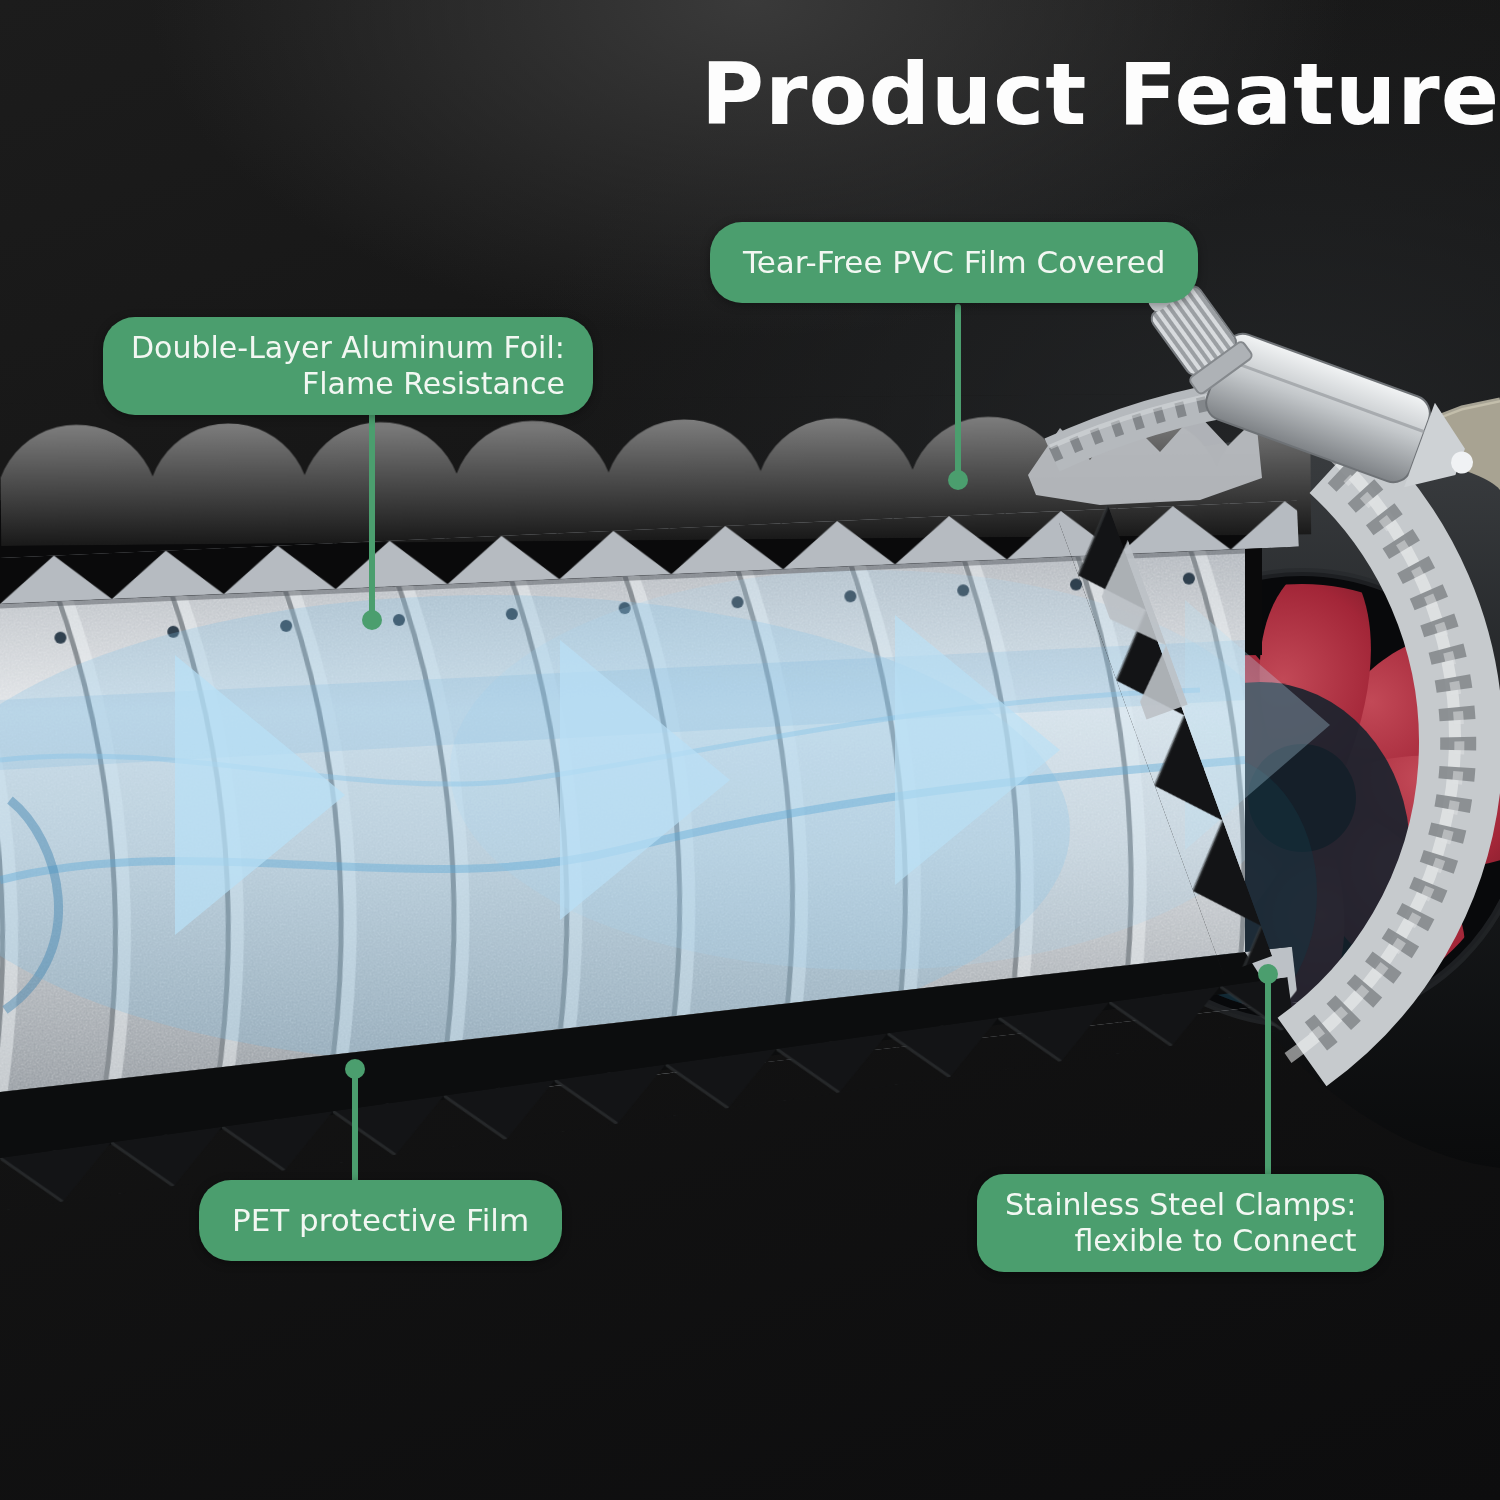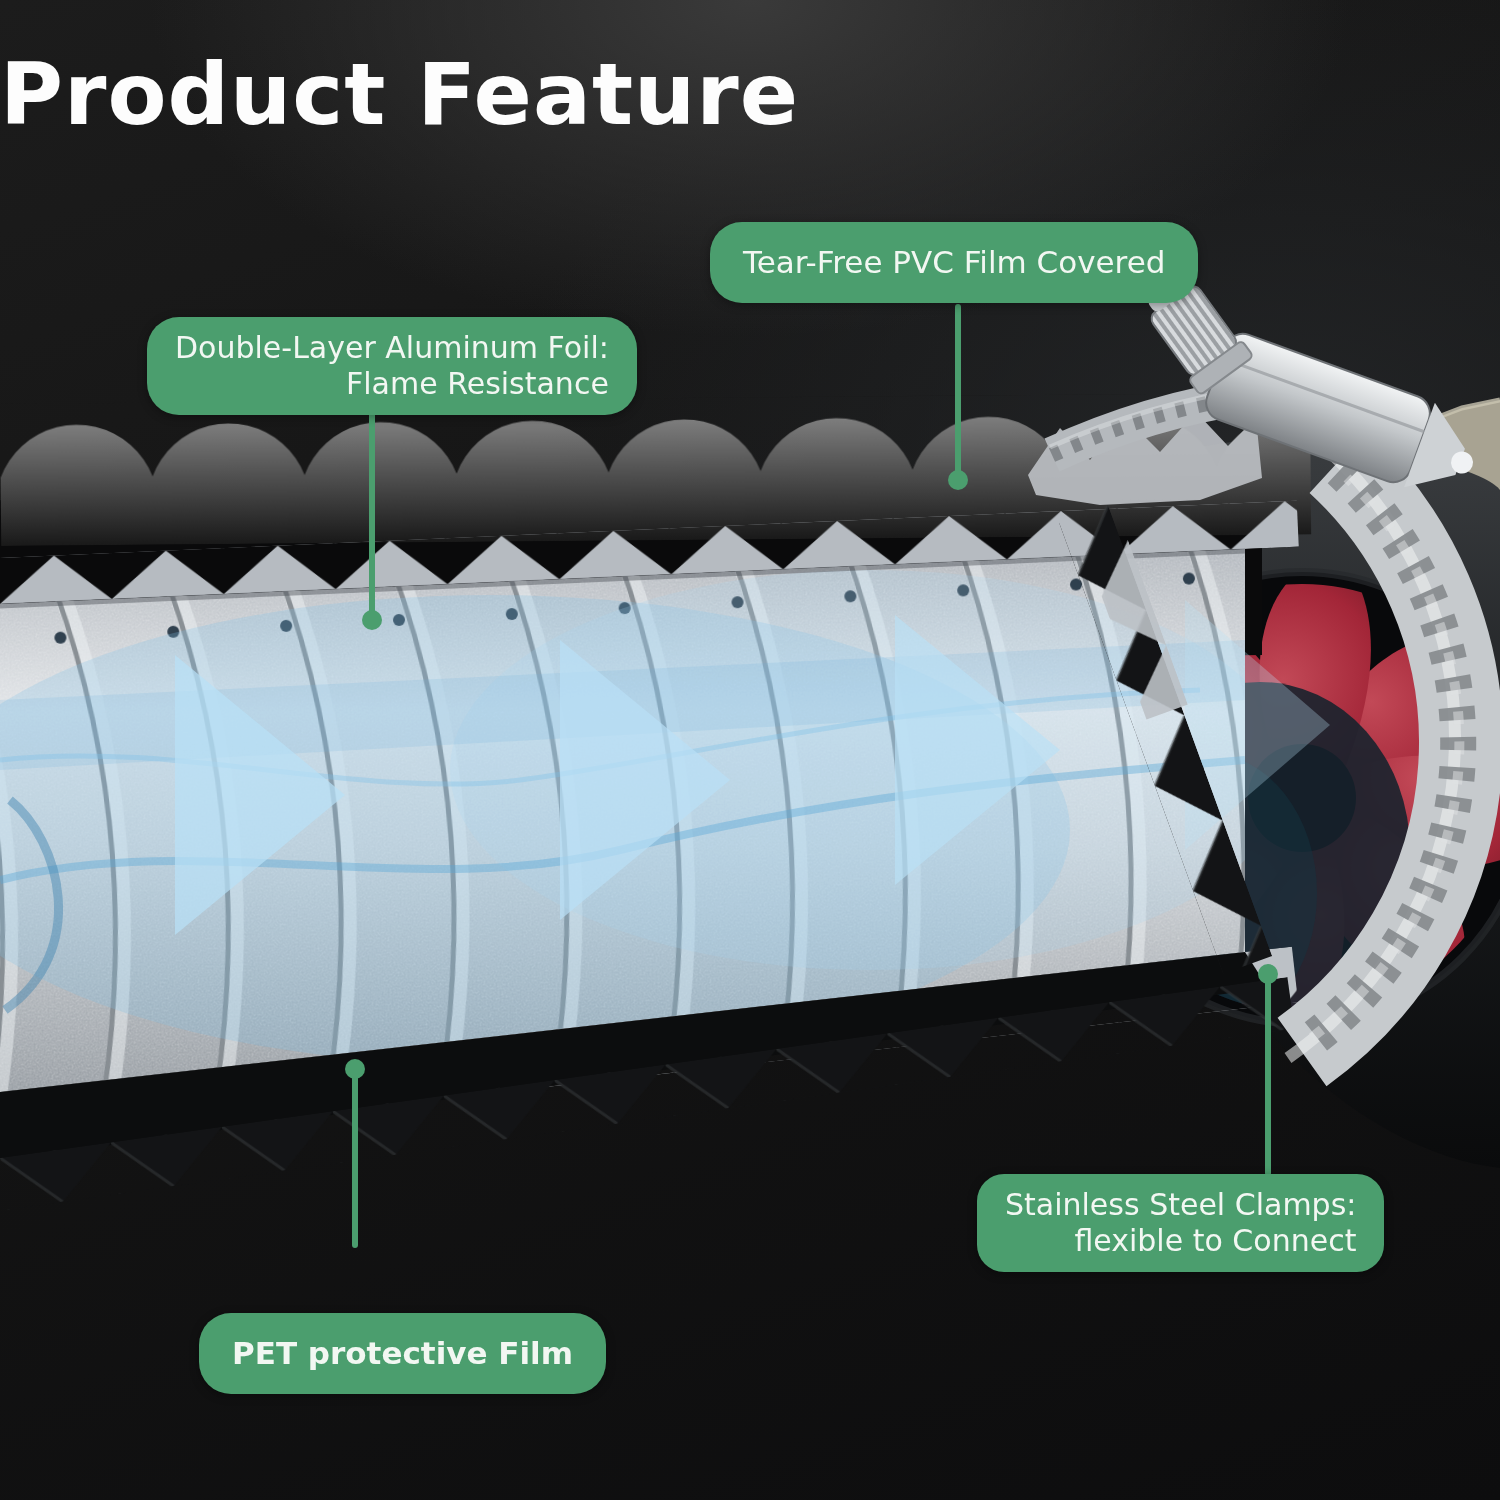--- a/index.html
+++ b/index.html
@@ -5,44 +5,44 @@
   html,body{margin:0;padding:0;}
   body{
     width:1500px;height:1500px;position:relative;overflow:hidden;
     font-family:"DejaVu Sans","Liberation Sans",sans-serif;
     background:
       radial-gradient(1000px 560px at 50% 0%, #3a3a3a 0%, rgba(26,26,26,0) 60%),
       radial-gradient(1400px 900px at 85% 30%, #232527 0%, rgba(16,16,16,0) 55%),
       linear-gradient(160deg,#1c1c1c 0%,#141414 45%,#0d0d0e 100%);
   }
   .title{
-    position:absolute;top:44px;left:0;width:100%;text-align:left;
+    position:absolute;top:44px;left:0;width:100%;text-align:right;
     color:#fdfdfd;font-size:86px;font-weight:bold;letter-spacing:1px;z-index:3;
   }
   .scene{position:absolute;left:0;top:0;z-index:1;}
   .callout{
     position:absolute;z-index:3;background:#4B9E6E;color:#F2F7F2;
     border-radius:32px;white-space:pre-line;line-height:1.2;
     box-shadow:0 2px 10px rgba(0,0,0,.35);
     text-align:right;
   }
   .callout.single{font-size:31px;padding:22px 33px;}
   .callout.multi{font-size:30px;padding:13px 28px;}
   .connector{position:absolute;width:6px;background:#4B9E6E;border-radius:3px;z-index:2;}
   .dot{position:absolute;width:20px;height:20px;border-radius:50%;background:#4B9E6E;z-index:2;}
   .c-pvc{left:710px;top:222px;}
   .l-pvc{left:955px;top:304px;height:178px;}
   .d-pvc{left:948px;top:470px;}
-  .c-foil{left:103px;top:317px;margin-left:44px;}
+  .c-foil{left:103px;top:317px;}
   .l-foil{left:369px;top:408px;height:214px;}
   .d-foil{left:362px;top:610px;}
   .c-clamp{left:977px;top:1174px;border-radius:27px;}
   .l-clamp{left:1265px;top:972px;height:204px;}
   .d-clamp{left:1258px;top:964px;}
-  .c-pet{left:199px;top:1313px;font-weight:bold;}
+  .c-pet{left:199px;top:1180px;}
   .l-pet{left:352px;top:1067px;height:181px;}
   .d-pet{left:345px;top:1059px;}
 </style>
 </head>
 <body>
 
 <div class="title">Product Feature</div>
 
 <svg class="scene" width="1500" height="1500" viewBox="0 0 1500 1500">
   <defs>

